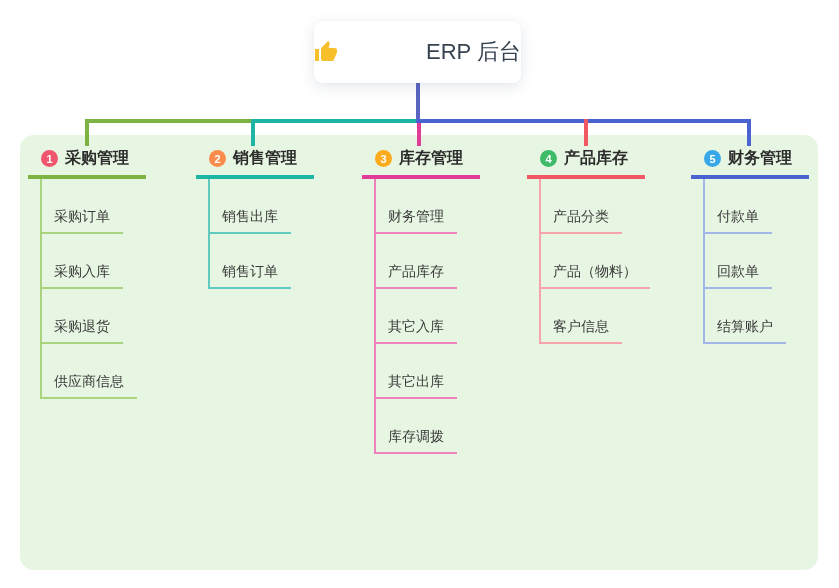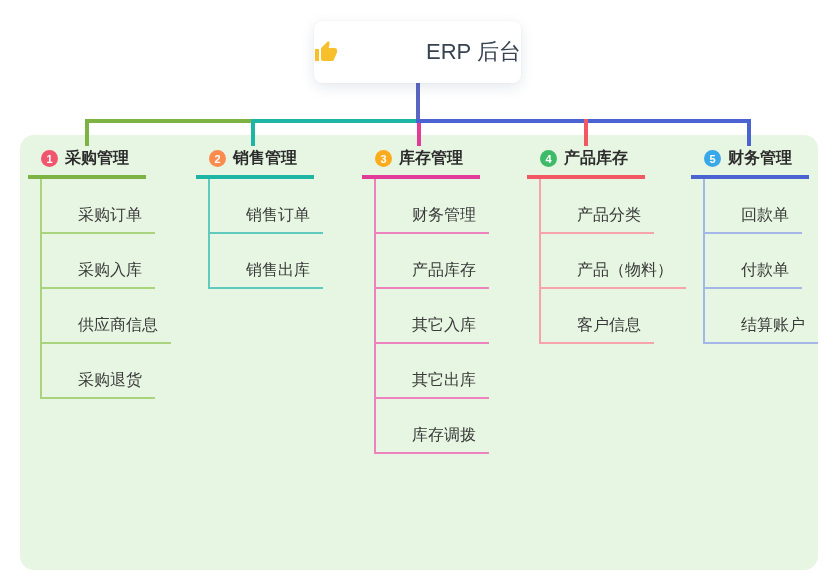--- a/index.html
+++ b/index.html
@@ -47,23 +47,23 @@
     width:17px;height:17px;border-radius:50%;background:var(--badge);flex:none;
     color:#ffffff;font-size:11px;font-weight:bold;
     display:flex;align-items:center;justify-content:center;
   }
   .children{
     list-style:none;margin:0 0 0 12px;padding:0;
     border-left:2px solid var(--light);
   }
   .child{height:55px;display:flex;align-items:flex-end;cursor:pointer;}
   .child-label{
-    display:inline-block;padding:0 13px 7px 36px;white-space:nowrap;
+    display:inline-block;padding:0 13px 7px 12px;white-space:nowrap;
     border-bottom:2px solid var(--light);
-    font-size:16px;color:#3a3a3a;line-height:1.25;
+    font-size:14px;color:#3a3a3a;line-height:1.25;
   }
 </style>
 </head>
 <body>
 
 <div class="stage">
 
   <div class="panel" style="background: rgb(231, 246, 226);"></div>
 
   <div class="root-card">
@@ -91,39 +91,39 @@
       <span>采购管理</span>
     </div>
     <ul class="children">
       <li class="child">
           <span class="child-label">采购订单</span>
         </li>
       <li class="child">
           <span class="child-label">采购入库</span>
         </li>
       <li class="child">
-          <span class="child-label">供应商信息</span>
+          <span class="child-label">采购退货</span>
         </li>
       <li class="child">
-          <span class="child-label">采购退货</span>
+          <span class="child-label">供应商信息</span>
         </li>
     </ul>
   </section>
 
   <section class="branch b-1" style="--accent: #1fb5a4; --light: #5fcabd; --badge: #fb8c4d;">
     <div class="branch-header">
       <span class="badge">2</span>
       <span>销售管理</span>
     </div>
     <ul class="children">
       <li class="child">
-          <span class="child-label">销售订单</span>
+          <span class="child-label">销售出库</span>
         </li>
       <li class="child">
-          <span class="child-label">销售出库</span>
+          <span class="child-label">销售订单</span>
         </li>
     </ul>
   </section>
 
   <section class="branch b-2" style="--accent: #e13c97; --light: #ee82bd; --badge: #fbab1c;">
     <div class="branch-header">
       <span class="badge">3</span>
       <span>库存管理</span>
     </div>
     <ul class="children">
@@ -163,24 +163,24 @@
     </ul>
   </section>
 
   <section class="branch b-4" style="--accent: #4a63d0; --light: #a4b6e8; --badge: #38a8e8;">
     <div class="branch-header">
       <span class="badge">5</span>
       <span>财务管理</span>
     </div>
     <ul class="children">
       <li class="child">
-          <span class="child-label">回款单</span>
+          <span class="child-label">付款单</span>
         </li>
       <li class="child">
-          <span class="child-label">付款单</span>
+          <span class="child-label">回款单</span>
         </li>
       <li class="child">
           <span class="child-label">结算账户</span>
         </li>
     </ul>
   </section>
 
 </div>
 
 </body></html>

